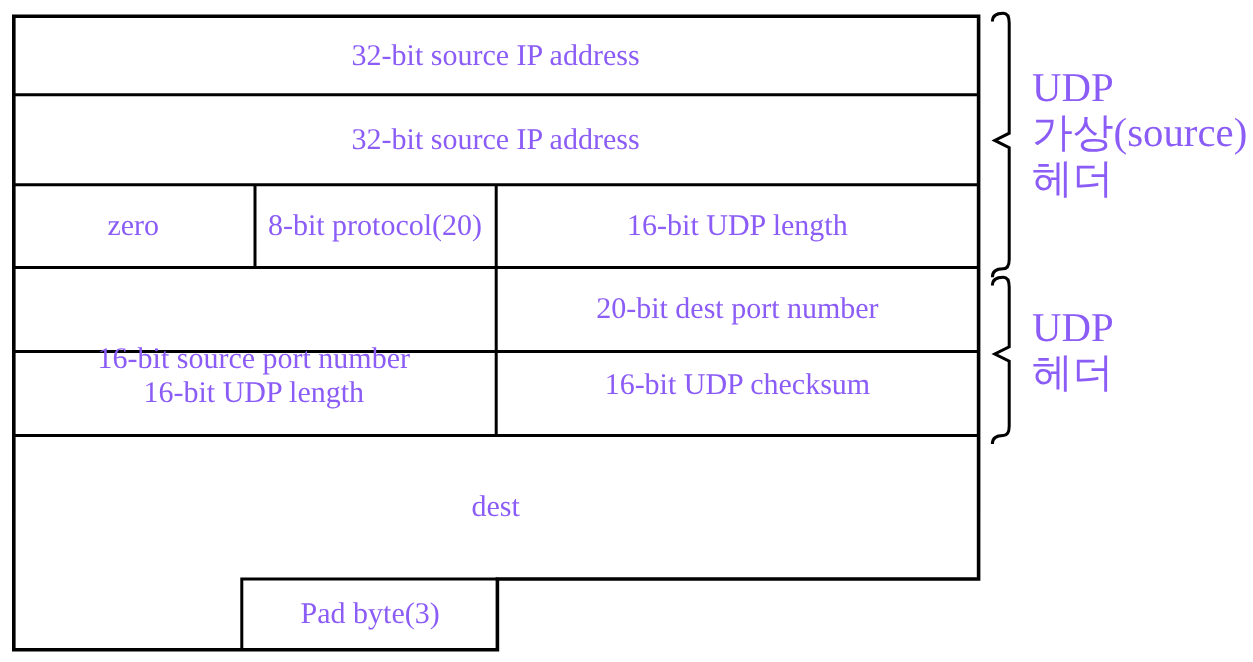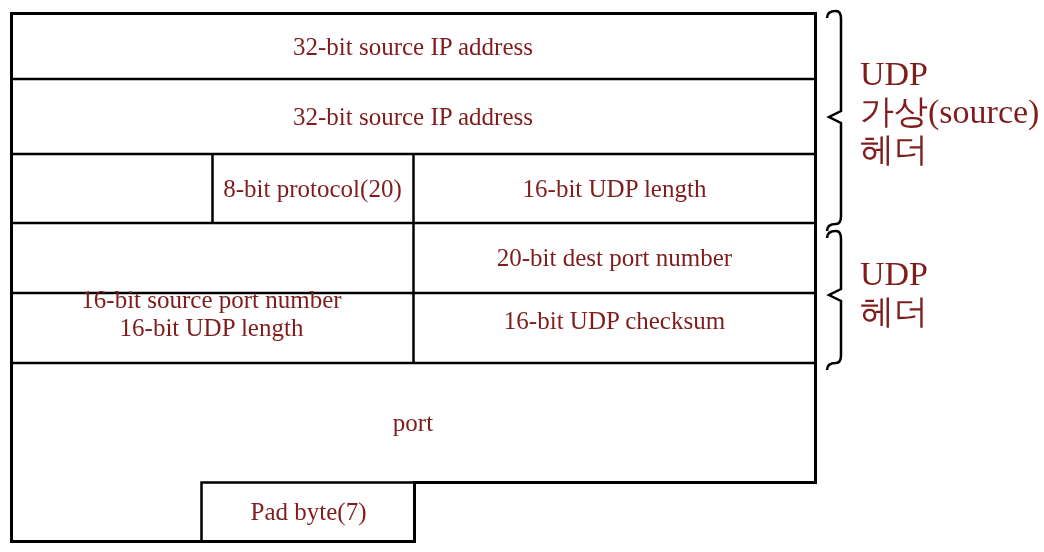--- a/index.html
+++ b/index.html
@@ -6,21 +6,21 @@
     margin: 0;
     padding: 0;
     background: #ffffff;
   }
   .stage {
     position: relative;
     width: 1044px;
     height: 552px;
     background: #ffffff;
     font-family: "Liberation Serif", "DejaVu Serif", serif;
-    color: #7f1d1d;
+    color: #8b5cf6;
     overflow: hidden;
   }
   .lines-svg {
     position: absolute;
     left: 0;
     top: 0;
     width: 1044px;
     height: 552px;
   }
   .cell {
@@ -61,32 +61,33 @@
 
     <path d="M 827 18 Q 827 11 836 11 Q 841 11 841 19 L 841 111 L 829 117 L 841 123 L 841 216 Q 841 224 836 224 Q 827 224 827 231" fill="none" stroke="#000000" stroke-width="2.5"></path>
 
     <path d="M 827 238 Q 827 231 836 231 Q 841 231 841 239 L 841 289 L 829 295 L 841 301 L 841 355 Q 841 363 836 363 Q 827 363 827 370" fill="none" stroke="#000000" stroke-width="2.5"></path>
   </svg>
 
   <div class="cell" style="left:10px; top:14px; width:806px; height:65px;">32-bit source IP address</div>
 
   <div class="cell" style="left:10px; top:79px; width:806px; height:75px;">32-bit source IP address</div>
 
+  <div class="cell" style="left:10px; top:154px; width:202px; height:69px;">zero</div>
   <div class="cell" style="left:212px; top:154px; width:201px; height:69px;">8-bit protocol(20)</div>
   <div class="cell" style="left:413px; top:154px; width:403px; height:69px;">16-bit UDP length</div>
 
   <div class="cell" style="left:10px; top:223px; width:403px; height:82px;margin-top:36px;">16-bit source port number</div>
   <div class="cell" style="left:413px; top:223px; width:403px; height:70px;">20-bit dest port number</div>
 
   <div class="cell" style="left:10px; top:293px; width:403px; height:70px;">16-bit UDP length</div>
   <div class="cell" style="left:413px; top:293px; width:403px; height:56px;">16-bit UDP checksum</div>
 
-  <div class="cell" style="left:10px; top:363px; width:806px; height:119px;">port</div>
+  <div class="cell" style="left:10px; top:363px; width:806px; height:119px;">dest</div>
 
-  <div class="cell" style="left:202px; top:483px; width:213px; height:58px;">Pad byte(7)</div>
+  <div class="cell" style="left:202px; top:483px; width:213px; height:58px;">Pad byte(3)</div>
 
   <div class="bracket-label" style="left:860px; top:55px;">
     <div>UDP</div>
     <div>가상(source)</div>
     <div>헤더</div>
   </div>
 
   <div class="bracket-label" style="left:860px; top:255px;">
     <div>UDP</div>
     <div>헤더</div>

